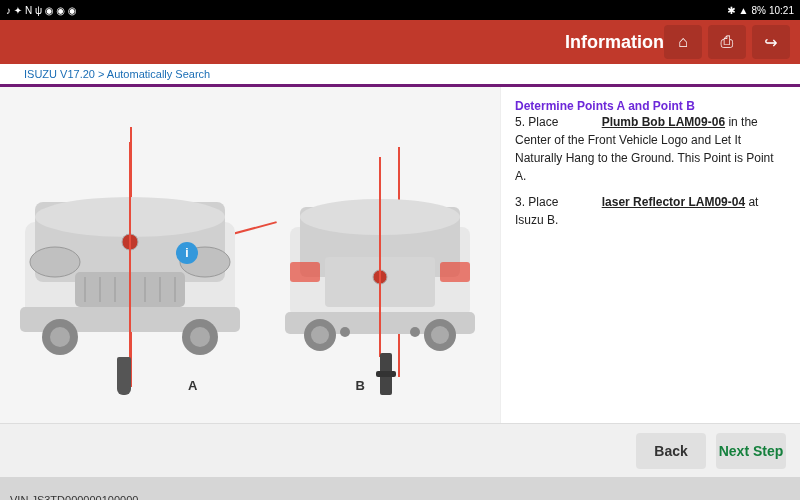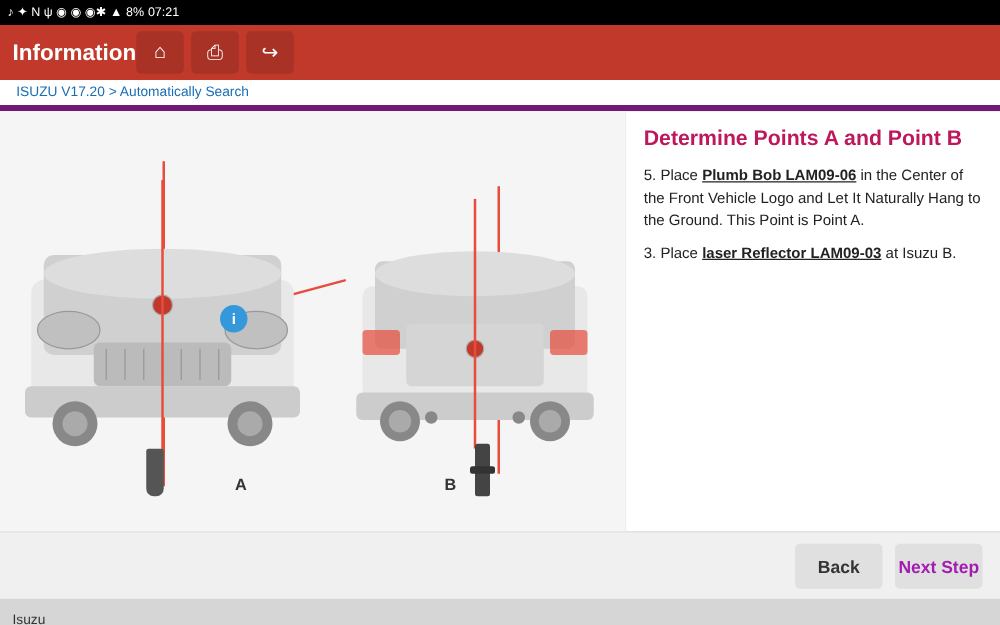--- a/index.html
+++ b/index.html
@@ -4,34 +4,35 @@
   <style>
     * { margin: 0; padding: 0; box-sizing: border-box; }
     body { width: 800px; height: 500px; font-family: Arial, sans-serif; background: #f0f0f0; overflow: hidden; }
 
     
     .status-bar {
       height: 20px;
       background: #000;
       display: flex;
       align-items: center;
+      justify-content: space-between;
       padding: 0 6px;
       font-size: 10px;
       color: #fff;
     }
     .status-bar-left { display: flex; align-items: center; gap: 3px; }
     .status-bar-right { display: flex; align-items: center; gap: 3px; }
 
     
     .header {
       height: 44px;
       background: #c0392b;
       display: flex;
       align-items: center;
-      justify-content: flex-start;
+      justify-content: flex-end;
       padding: 0 10px;
     }
     .header-title {
       color: #fff;
       font-size: 18px;
       font-weight: bold;
     }
     .header-icons { display: flex; gap: 6px; }
     .header-btn {
       width: 38px;
@@ -43,24 +44,24 @@
       align-items: center;
       justify-content: center;
       cursor: pointer;
       color: #fff;
       font-size: 16px;
     }
 
     
     .breadcrumb {
       background: #fff;
-      padding: 4px 13px;
+      padding: 4px 24px;
       font-size: 11px;
       color: #1a6db5;
-      border-bottom: 5px solid #701a75;
+      border-bottom: 3px solid #701a75;
     }
 
     
     .main {
       display: flex;
       height: 336px;
       background: #fff;
     }
 
     
@@ -117,32 +118,32 @@
     }
 
     
     .text-panel {
       width: 300px;
       padding: 12px 14px;
       overflow-y: auto;
       border-left: 1px solid #eee;
     }
     .text-panel-title {
-      font-size: 17px;
-      font-weight: bold;
-      margin-bottom: 10px;
-      color: #be185d;
+      font-size: 12px;
+      font-weight: bold;
+      margin-bottom: 0;
+      color: #6d28d9;
     }
     .text-panel p {
       font-size: 12px;
       line-height: 1.5;
       color: #222;
       margin-bottom: 8px;
     }
-    .underline { text-decoration: underline; font-weight: bold; }
+    .underline { text-decoration: underline; font-weight: bold; margin-left: 40px; }
 
     
     .info-bubble {
       position: absolute;
       right: 302px;
       top: 155px;
       width: 22px;
       height: 22px;
       background: #3498db;
       border-radius: 50%;
@@ -168,21 +169,21 @@
     .action-btn {
       width: 70px;
       height: 36px;
       border-radius: 4px;
       border: none;
       cursor: pointer;
       font-size: 14px;
       font-weight: bold;
     }
     .back-btn { background: #e0e0e0; color: #333; }
-    .next-btn { background: #e0e0e0; color: #a21caf; }
+    .next-btn { background: #e0e0e0; color: #15803d; }
 
     
     .footer-bar {
       height: 46px;
       background: #d6d6d6;
       display: flex;
       flex-direction: column;
       justify-content: center;
       padding: 0 10px;
     }
@@ -192,21 +193,21 @@
 <body>
 
 <div class="status-bar">
   <div class="status-bar-left">
     <span>♪ ✦ N ψ ◉ ◉ ◉</span>
   </div>
   <div class="status-bar-right">
     <span>✱</span>
     <span>▲</span>
     <span>8%</span>
-    <span>07:21</span>
+    <span>10:21</span>
   </div>
 </div>
 
 <div class="header">
   <span class="header-title">Information</span>
   <div class="header-icons">
     <button class="header-btn">⌂</button>
     <button class="header-btn">⎙</button>
     <button class="header-btn">↪</button>
   </div>
@@ -300,27 +301,26 @@
     <p>
       <span>5. Place </span>
       <span class="underline">Plumb Bob LAM09-06</span>
       <span> in the Center of the Front Vehicle Logo and Let It Naturally Hang to the Ground. This Point is Point A.</span>
     </p>
 
 
 
     <p>
       <span>3. Place </span>
-      <span class="underline">laser Reflector LAM09-03</span>
+      <span class="underline">laser Reflector LAM09-04</span>
       <span> at Isuzu B.</span>
     </p>
   </div>
 </div>
 
 <div class="bottom-action-bar">
   <button class="action-btn back-btn">Back</button>
   <button class="action-btn next-btn">Next Step</button>
 </div>
 
 <div class="footer-bar">
-  <span>Isuzu</span>
   <span>VIN JS3TD000000100000</span>
 </div>
 
 </body></html>

